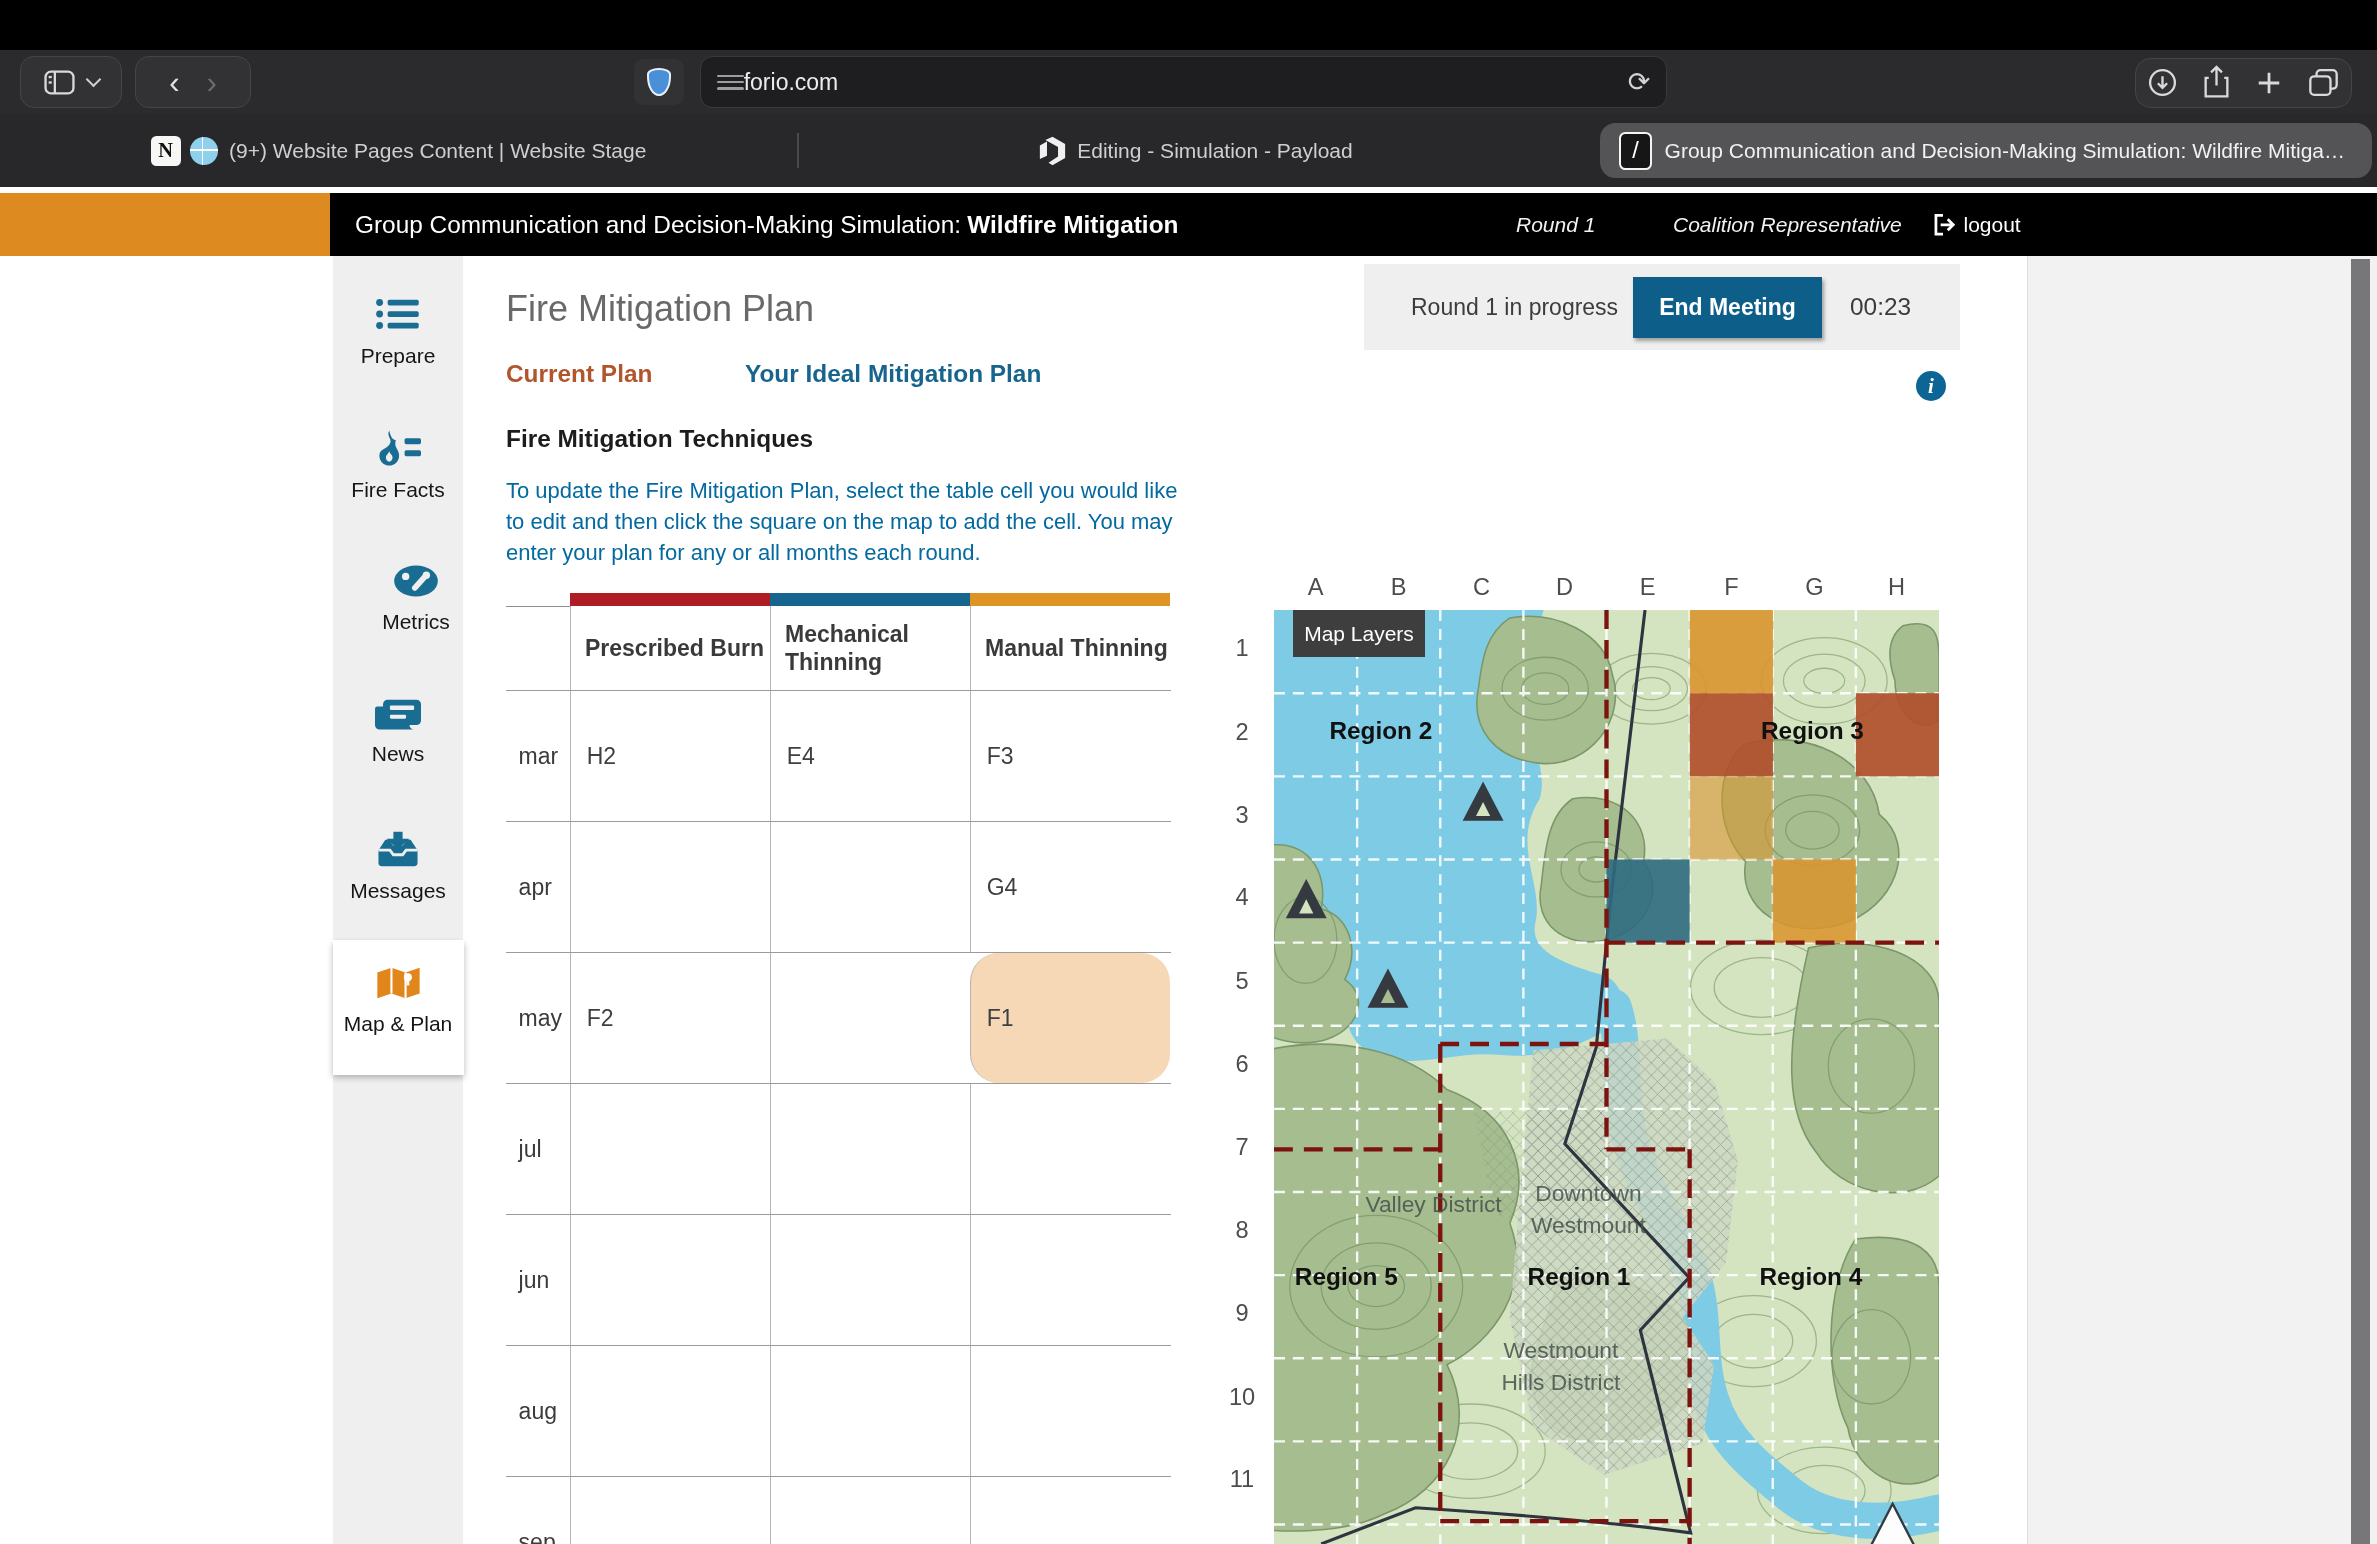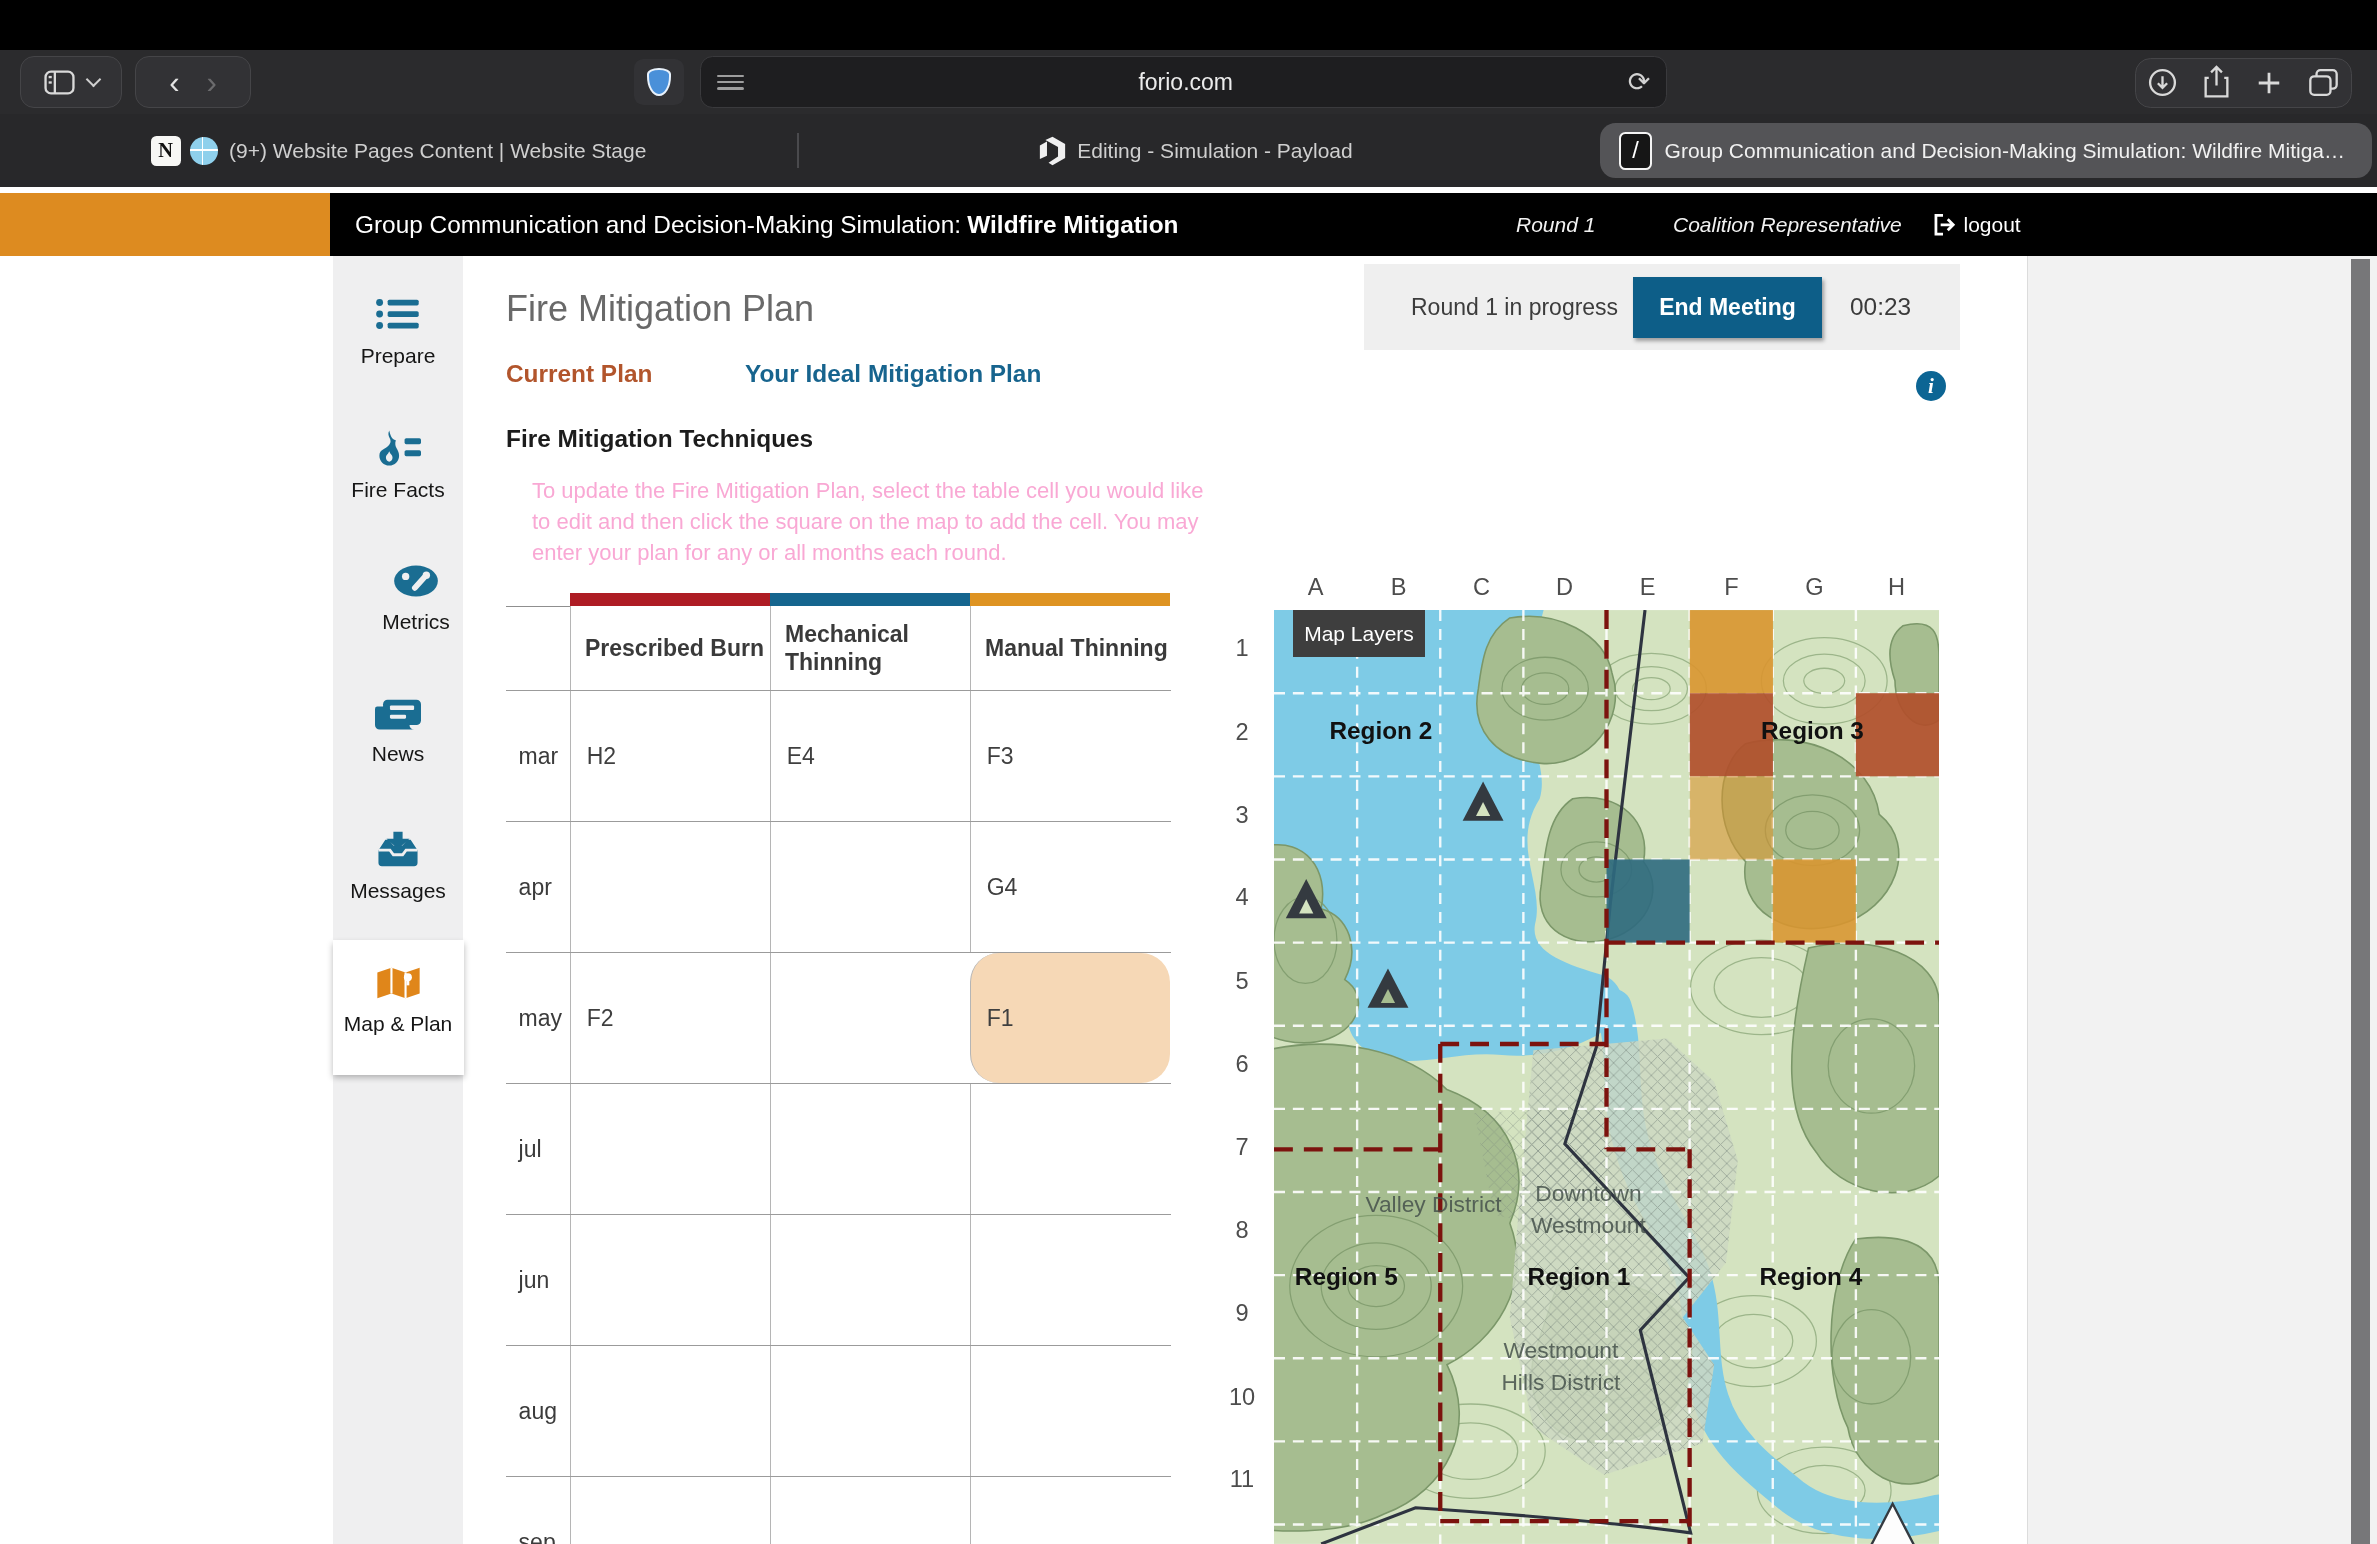--- a/index.html
+++ b/index.html
@@ -10,21 +10,21 @@
   
   .menubar { position:absolute; left:0; top:0; width:2377px; height:50px; background:#000; }
   .toolbar { position:absolute; left:0; top:50px; width:2377px; height:64px; background:#2b2b2d; }
   .pill { position:absolute; top:6.3px; height:52px; background:#323235; border:0.8px solid #454548;
           border-radius:14px; display:flex; align-items:center; justify-content:center; color:#d9d9d9; }
   .chev { width:11px; height:11px; border-right:2.4px solid #cfcfcf; border-bottom:2.4px solid #cfcfcf;
           transform:rotate(45deg); margin-left:12.6px; margin-top:-4.7px;}
   .navglyph { font-size:31px; line-height:1; font-weight:400; }
   .addr { position:absolute; left:700px; top:6.3px; width:967px; height:52px; background:#1e1e20;
           border:0.8px solid #3a3a3d; border-radius:12.6px; display:flex; align-items:center; }
-  .addr-url { flex:1; text-align:center; color:#ececec; font-size:23px; }
+  .addr-url { flex:1; color:#ececec; font-size:23px; }
   .reader-lines { margin-left:15.7px; width:27px; }
   .reader-lines div { height:2.4px; background:#9d9d9d; margin:3.9px 0; border-radius:1.6px;}
   .reload { margin-right:15.7px; font-size:27px; color:#d2d2d2; }
   .shieldbtn { position:absolute; left:634px; top:9.4px; width:50px; height:46px; background:#323235;
                border-radius:9.4px; display:flex; align-items:center; justify-content:center;}
   .shield { width:23.6px; height:28px; background:#4a90d9; border:2.4px solid #e8f1fb;
             border-radius:11.8px 11.8px 50% 50% / 6.3px 6.3px 70% 70%; }
   .rightgroup { position:absolute; left:2135px; top:7.9px; width:217px; height:50px; background:#323235;
                 border:0.8px solid #454548; border-radius:15.7px; display:flex; align-items:center;
                 justify-content:space-around; color:#d9d9d9;}
@@ -77,21 +77,21 @@
             justify-content:center; box-shadow:2.4px 3.1px 3.9px rgba(0,0,0,0.35); cursor:pointer;}
   .timer { position:absolute; left:486px; top:0; height:86px; display:flex; align-items:center;
            font-size:24.4px; color:#3a3a3a;}
   .plantab { position:absolute; top:360px; font-size:24.4px; font-weight:700; cursor:pointer;}
   .plantab.current { left:506px; color:#b2552c; }
   .plantab.ideal { left:745px; color:#17648e; }
   .infoicon { position:absolute; left:1916px; top:371px; width:30px; height:30px; border-radius:50%;
               background:#0c6594; color:#fff; display:flex; align-items:center; justify-content:center;
               font-family:"Liberation Serif",serif; font-size:21px; font-weight:700; font-style:italic;}
   .h2 { position:absolute; left:506px; top:425px; font-size:24.4px; font-weight:700; color:#1c1c1c;}
-  .instructions { position:absolute; left:532px; top:475px; width:676px; font-size:22px; color:#f9a8d4;
+  .instructions { position:absolute; left:506px; top:475px; width:676px; font-size:22px; color:#0369a1;
                   line-height:31px;}
 
   
   .ftable { position:absolute; left:506px; top:593px; width:665px; }
   .bars { display:flex; margin-left:64px; height:13.4px; }
   .bars div { width:200px; }
   .bar-red { background:#ae1c24; } .bar-blue { background:#15658e; } .bar-orange { background:#de9322; }
   .hrow { display:flex; height:84px; }
   .hcell { width:200px; border-left:1.6px solid #b5b5b5; display:flex; align-items:center;
            padding-left:14px; font-weight:700; font-size:23px; color:#3a3a3a; line-height:28px;}

